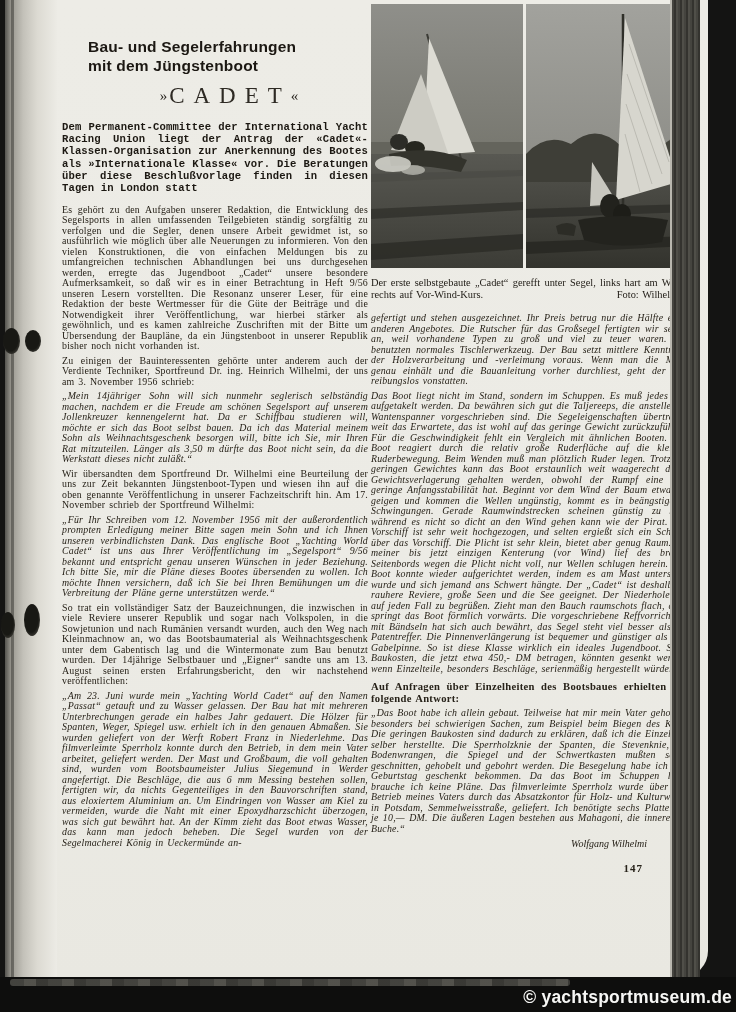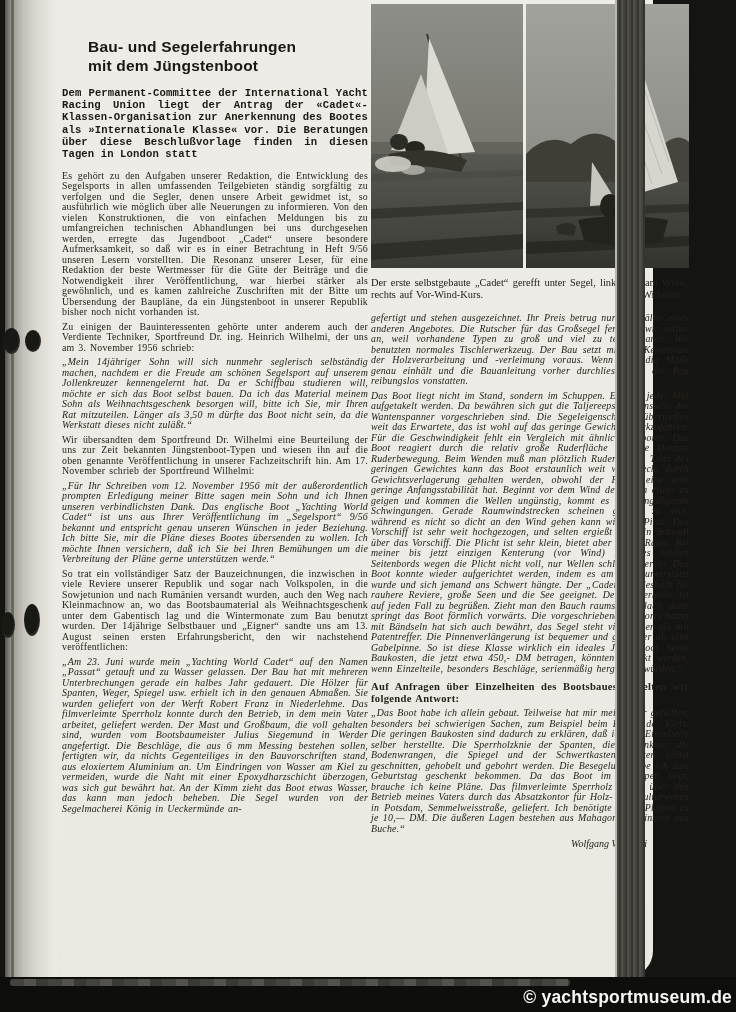--- a/index.html
+++ b/index.html
@@ -1,19 +1,19 @@
 <!DOCTYPE html>
 <html><head>
 <meta charset="utf-8">
 <style>
   html,body{margin:0;padding:0;background:#141413;}
   .canvas{position:relative;width:736px;height:1012px;background:#141413;overflow:hidden;
           font-family:"Liberation Serif",serif;}
   
-  .page{position:absolute;left:5px;top:0;width:648px;height:977px;
+  .page{position:absolute;left:5px;top:0;width:703px;height:977px;
         background:linear-gradient(180deg,#edecE6 0%,#ecebe5 60%,#e9e8e1 100%);
         border-bottom-right-radius:26px;border-bottom-left-radius:6px;}
   .spine{position:absolute;left:0;top:0;width:52px;height:100%;
          background:linear-gradient(90deg,#55544f 0%,#99978f 12%,#c3c1b9 35%,#dcdad2 62%,#ecebe5 100%);}
   .spine-streak{position:absolute;left:6px;top:0;width:3px;height:100%;background:rgba(40,40,36,.45);}
   .hole{position:absolute;background:radial-gradient(ellipse at 45% 45%,#181814 0 55%,#3a3933 75%,rgba(60,58,50,0) 100%);border-radius:50%;}
   .h1a{left:-2px;top:328px;width:17px;height:26px;}
   .h1b{left:20px;top:330px;width:16px;height:22px;}
   .h2a{left:-4px;top:612px;width:14px;height:26px;}
   .h2b{left:19px;top:604px;width:16px;height:32px;}
@@ -66,20 +66,21 @@
       <div class="hole h1b"></div>
       <div class="hole h2a"></div>
       <div class="hole h2b"></div>
     </div>
 
     <div class="col-left">
       <div class="headline">
         <div>Bau- und Segelerfahrungen</div>
         <div>mit dem Jüngstenboot</div>
       </div>
+      <div class="cadet"><span class="guil">»</span><span>CADET</span><span class="guil">«</span></div>
       <p class="lede">Dem Permanent-Committee der International Yacht Racing Union liegt der Antrag der «Cadet«-Klassen-Organisation zur Anerkennung des Bootes als »Internationale Klasse« vor. Die Beratungen über diese Beschlußvorlage finden in diesen Tagen in London statt</p>
       <div class="flow">
 
       <p class="p-normal">Es gehört zu den Aufgaben unserer Redaktion, die Entwicklung des Segelsports in allen umfassenden Teilgebieten ständig sorgfältig zu verfolgen und die Segler, denen unsere Arbeit gewidmet ist, so ausführlich wie möglich über alle Neuerungen zu informieren. Von den vielen Konstruktionen, die von einfachen Meldungen bis zu umfangreichen technischen Abhandlungen bei uns durchgesehen werden, erregte das Jugendboot „Cadet“ unsere besondere Aufmerksamkeit, so daß wir es in einer Betrachtung in Heft 9/56 unseren Lesern vorstellten. Die Resonanz unserer Leser, für eine Redaktion der beste Wertmesser für die Güte der Beiträge und die Notwendigkeit ihrer Veröffentlichung, war hierbei stärker als gewöhnlich, und es kamen zahlreiche Zuschriften mit der Bitte um Übersendung der Baupläne, da ein Jüngstenboot in unserer Republik bisher noch nicht vorhanden ist.</p>
           <p class="p-normal">Zu einigen der Bauinteressenten gehörte unter anderem auch der Verdiente Techniker, Sportfreund Dr. ing. Heinrich Wilhelmi, der uns am 3. November 1956 schrieb:</p>
           <p class="p-quote">„Mein 14jähriger Sohn will sich nunmehr seglerisch selbständig machen, nachdem er die Freude am schönen Segelsport auf unserem Jollenkreuzer kennengelernt hat. Da er Schiffbau studieren will, möchte er sich das Boot selbst bauen. Da ich das Material meinem Sohn als Weihnachtsgeschenk besorgen will, bitte ich Sie, mir Ihren Rat mitzuteilen. Länger als 3,50 m dürfte das Boot nicht sein, da die Werkstatt dieses nicht zuläßt.“</p>
           <p class="p-normal">Wir übersandten dem Sportfreund Dr. Wilhelmi eine Beurteilung der uns zur Zeit bekannten Jüngstenboot-Typen und wiesen ihn auf die oben genannte Veröffentlichung in unserer Fachzeitschrift hin. Am 17. November schrieb der Sportfreund Wilhelmi:</p>
           <p class="p-quote">„Für Ihr Schreiben vom 12. November 1956 mit der außerordentlich prompten Erledigung meiner Bitte sagen mein Sohn und ich Ihnen unseren verbindlichsten Dank. Das englische Boot „Yachting World Cadet“ ist uns aus Ihrer Veröffentlichung im „Segelsport“ 9/56 bekannt und entspricht genau unseren Wünschen in jeder Beziehung. Ich bitte Sie, mir die Pläne dieses Bootes übersenden zu wollen. Ich möchte Ihnen versichern, daß ich Sie bei Ihren Bemühungen um die Verbreitung der Pläne gerne unterstützen werde.“</p>
           <p class="p-normal">So trat ein vollständiger Satz der Bauzeichnungen, die inzwischen in viele Reviere unserer Republik und sogar nach Volkspolen, in die Sowjetunion und nach Rumänien versandt wurden, auch den Weg nach Kleinmachnow an, wo das Bootsbaumaterial als Weihnachtsgeschenk unter dem Gabentisch lag und die Wintermonate zum Bau benutzt wurden. Der 14jährige Selbstbauer und „Eigner“ sandte uns am 13. August seinen ersten Erfahrungsbericht, den wir nachstehend veröffentlichen:</p>
           <p class="p-quote">„Am 23. Juni wurde mein „Yachting World Cadet“ auf den Namen „Passat“ getauft und zu Wasser gelassen. Der Bau hat mit mehreren Unterbrechungen gerade ein halbes Jahr gedauert. Die Hölzer für Spanten, Weger, Spiegel usw. erhielt ich in den genauen Abmaßen. Sie wurden geliefert von der Werft Robert Franz in Niederlehme. Das filmverleimte Sperrholz konnte durch den Betrieb, in dem mein Vater arbeitet, geliefert werden. Der Mast und Großbaum, die voll gehalten sind, wurden vom Bootsbaumeister Julius Siegemund in Werder angefertigt. Die Beschläge, die aus 6 mm Messing bestehen sollen, fertigten wir, da nichts Gegenteiliges in den Bauvorschriften stand, aus eloxiertem Aluminium an. Um Eindringen von Wasser am Kiel zu vermeiden, wurde die Naht mit einer Epoxydharzschicht überzogen, was sich gut bewährt hat. An der Kimm zieht das Boot etwas Wasser, das kann man jedoch beheben. Die Segel wurden von der Segelmacherei König in Ueckermünde an-</p>

